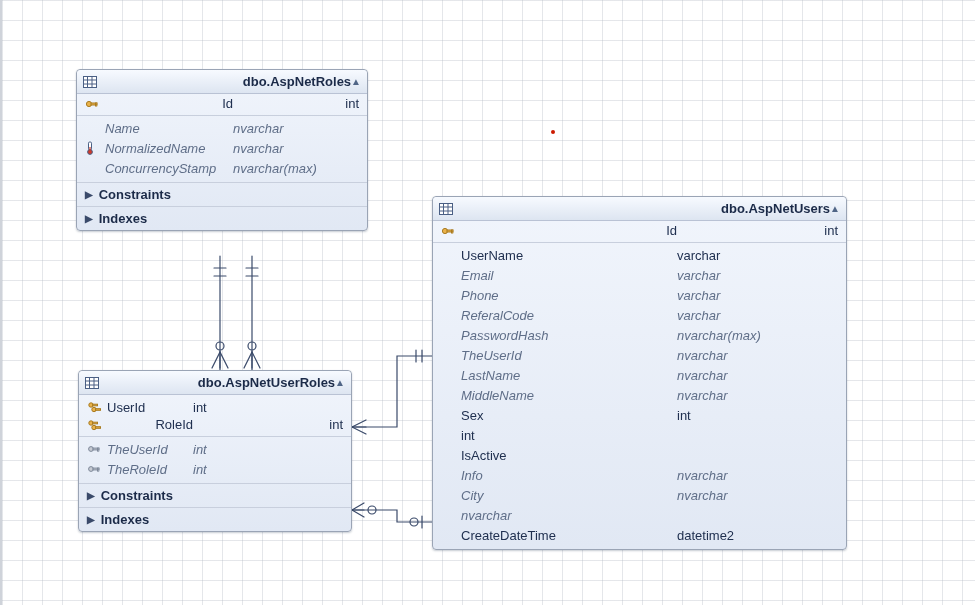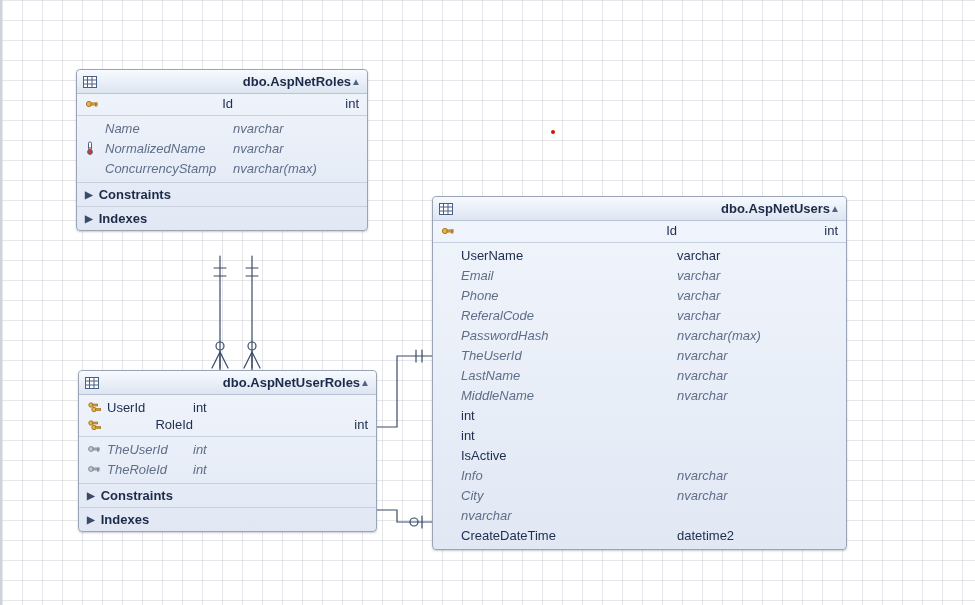--- a/index.html
+++ b/index.html
@@ -190,21 +190,21 @@
         <span class="tri">▶</span>
         <span>Constraints</span>
       </div>
       <div class="section">
         <span class="tri">▶</span>
         <span>Indexes</span>
       </div>
     </div>
   </div>
 
-  <div class="db-table" style="left:76px; top:370px; width:299px;">
+  <div class="db-table" style="left:76px; top:370px; width:274px;">
     <div class="tbl-head">
       <span class="grid-icon">
         <svg class="icon-svg" width="14" height="12" viewBox="0 0 14 12">
             <rect x="0.5" y="0.5" width="13" height="11" fill="#fff" stroke="#4a5f84"></rect>
             <line x1="0.5" y1="4" x2="13.5" y2="4" stroke="#4a5f84"></line>
             <line x1="0.5" y1="8" x2="13.5" y2="8" stroke="#4a5f84"></line>
             <line x1="4.5" y1="0.5" x2="4.5" y2="11.5" stroke="#4a5f84"></line>
             <line x1="9" y1="0.5" x2="9" y2="11.5" stroke="#4a5f84"></line>
           </svg>
       </span>
@@ -333,20 +333,21 @@
             <span class="name">LastName</span>
             <span class="dtype">nvarchar</span>
           </div>
           <div class="row nullable">
             <span class="icon-cell"></span>
             <span class="name">MiddleName</span>
             <span class="dtype">nvarchar</span>
           </div>
           <div class="row">
             <span class="icon-cell"></span>
+            <span class="name">Sex</span>
             <span class="dtype">int</span>
           </div>
           <div class="row">
             <span class="icon-cell"></span>
             <span class="dtype">int</span>
           </div>
           <div class="row">
             <span class="icon-cell"></span>
             <span class="name">IsActive</span>
           </div>

